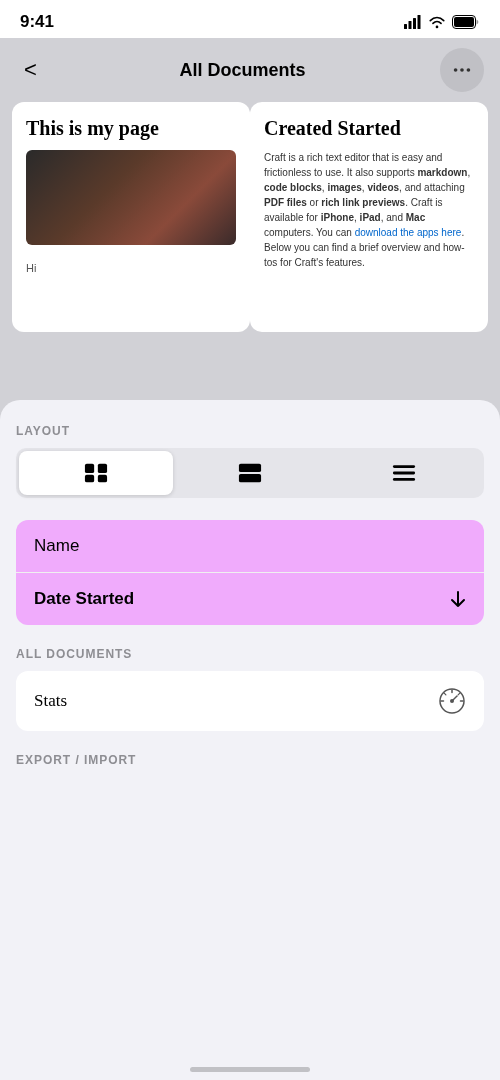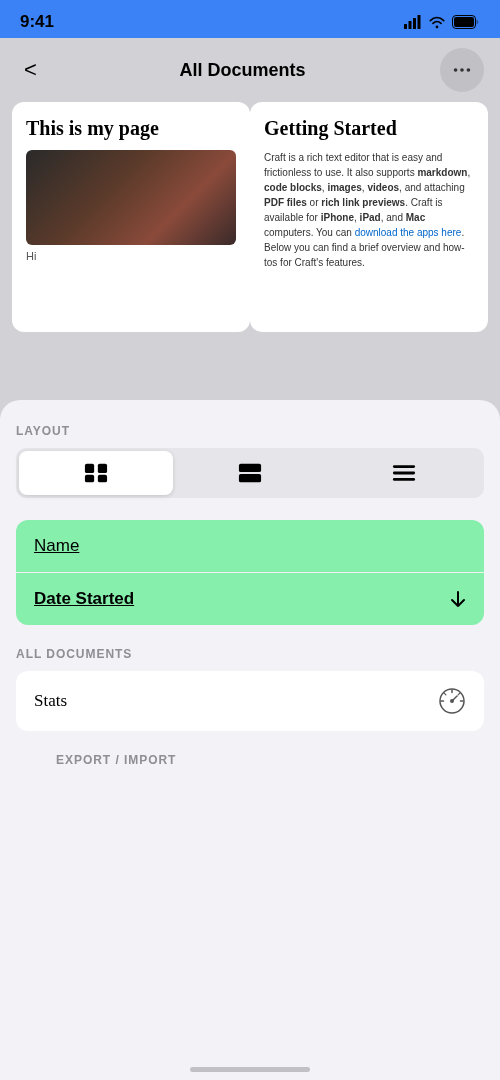--- a/index.html
+++ b/index.html
@@ -13,21 +13,21 @@
       position: relative;
       overflow: hidden;
     }
 
     
     .status-bar {
       display: flex;
       justify-content: space-between;
       align-items: center;
       padding: 12px 20px 6px 20px;
-      background: #3b82f6;
+      background: #ffffff;
     }
     .status-time {
       font-size: 17px;
       font-weight: 600;
       color: #000;
     }
     .status-icons {
       display: flex;
       align-items: center;
       gap: 6px;
@@ -97,21 +97,21 @@
       width: 100%;
       height: 95px;
       border-radius: 6px;
       background: linear-gradient(135deg, #2a2a2a 0%, #5a3a2a 40%, #8a4a3a 70%, #3a2a2a 100%);
       overflow: hidden;
     }
 
     .card-snippet {
       font-size: 11px;
       color: #555;
-      margin-top: 4px;
+      margin-top: 16px;
       line-height: 1.4;
     }
 
     .card-body-text {
       font-size: 10px;
       color: #333;
       line-height: 1.5;
       margin-bottom: 6px;
     }
     .card-body-text b { font-weight: 700; }
@@ -162,24 +162,23 @@
     .layout-option svg {
       width: 24px;
       height: 24px;
     }
 
     
     .sort-section {
       margin-bottom: 22px;
     }
     .sort-list {
-      background: #86efac;
+      background: #f0abfc;
       border-radius: 12px;
       overflow: hidden;
-      text-decoration: underline;
     }
     .sort-item {
       display: flex;
       align-items: center;
       justify-content: space-between;
       padding: 16px 18px;
       border-bottom: 1px solid #f0f0f0;
       cursor: pointer;
     }
     .sort-item:last-child {
@@ -215,21 +214,20 @@
       width: 28px;
       height: 28px;
       display: flex;
       align-items: center;
       justify-content: center;
     }
 
     
     .export-section {
       margin-top: 4px;
-      margin-left: 40px;
     }
 
     
     .home-indicator {
       position: absolute;
       bottom: 8px;
       left: 50%;
       transform: translateX(-50%);
       width: 120px;
       height: 5px;
@@ -280,21 +278,21 @@
 
 <div class="cards-area">
 
   <div class="card">
     <div class="card-title">This is my page</div>
     <div class="card-thumbnail"></div>
     <div class="card-snippet">Hi</div>
   </div>
 
   <div class="card">
-    <div class="card-title">Getting Started</div>
+    <div class="card-title">Created Started</div>
     <div class="card-body-text">
       Craft is a rich text editor that is easy and frictionless to use. It also supports <b>markdown</b>, <b>code blocks</b>, <b>images</b>, <b>videos</b>, and attaching <b>PDF files</b> or <b>rich link previews</b>. Craft is available for <b>iPhone</b>, <b>iPad</b>, and <b>Mac</b> computers. You can <a href="#">download the apps here</a>. Below you can find a brief overview and how-tos for Craft's features.
     </div>
   </div>
 </div>
 
 <div class="bottom-sheet">
 
   <div class="section-label">LAYOUT</div>
   <div class="layout-selector">

